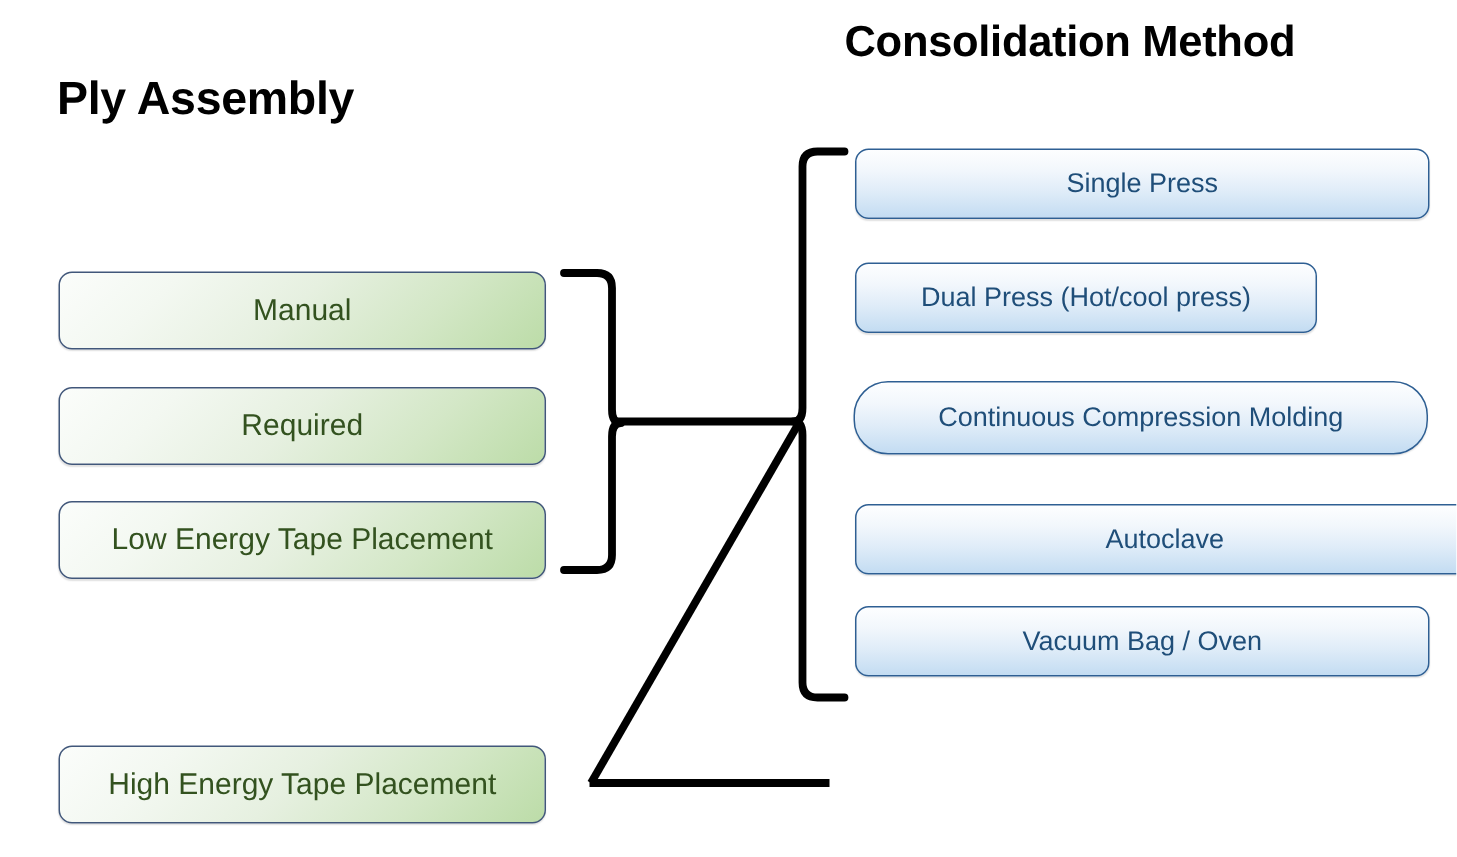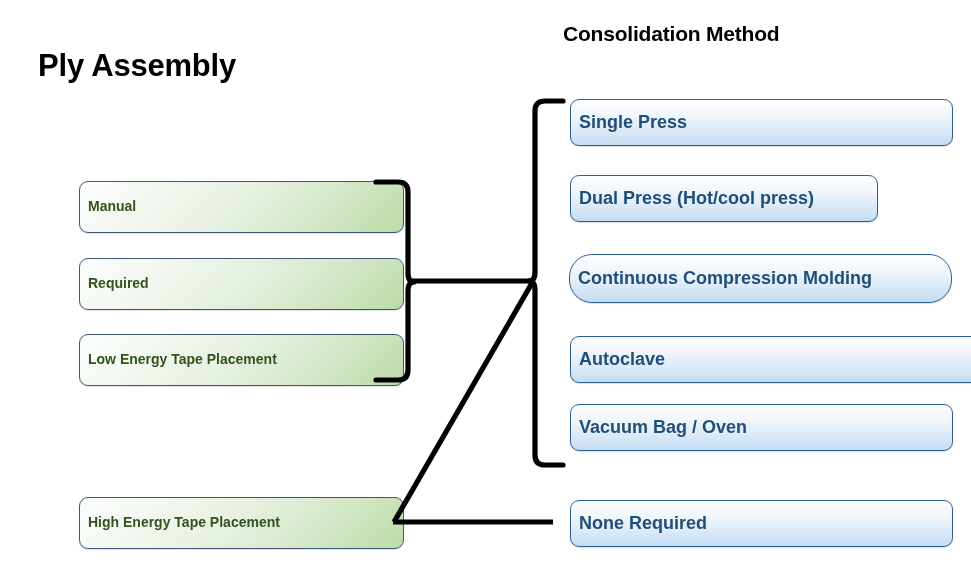--- a/index.html
+++ b/index.html
@@ -23,49 +23,48 @@
 
   
   .col-heading {
     position: absolute;
     font-weight: bold;
     color: #000000;
     white-space: nowrap;
     letter-spacing: -0.2px;
   }
   #heading-left  { left: 38px;  top: 22px; font-size: 31px; margin-top: 26px; }
-  #heading-right { left: 563px; top: 22px; font-size: 21px; }
+  #heading-right { left: 563px; top: 12px; font-size: 29px; }
 
   
   .node {
     position: absolute;
     box-sizing: border-box;
     display: flex;
     align-items: center;
-    justify-content: flex-start;
+    justify-content: center;
     border-radius: 9px;
-    font-weight: bold;
+    font-weight: normal;
     text-align: center;
     line-height: 1.1;
     overflow: hidden;
   }
 
   
   .node.green {
     border: 1.6px solid #41577a;
     color: #33521f;
-    font-size: 14px;
+    font-size: 20px;
     background: linear-gradient(135deg,
                 #fbfdfb 0%,
                 #f3f8f1 22%,
                 #e6f0e0 48%,
                 #d3e7c6 74%,
                 #bcdca8 100%);
     box-shadow: 0 1px 1px rgba(0,0,0,0.12);
-    margin-left: 40px;
   }
 
   
   .node.blue {
     border: 1.6px solid #2e5f93;
     color: #1f4e79;
     font-size: 18px;
     background: linear-gradient(180deg,
                 #fdfeff 0%,
                 #f2f7fc 30%,
@@ -125,23 +124,20 @@
   </div>
 
   <div class="node blue" style="left:570px; top:336px; width:413px; height:47px;">
     <span class="node-label">Autoclave</span>
   </div>
 
   <div class="node blue" style="left:570px; top:404px; width:383px; height:47px;">
     <span class="node-label">Vacuum Bag / Oven</span>
   </div>
 
-  <div class="node blue" style="left:570px; top:500px; width:383px; height:47px;">
-    <span class="node-label">None Required</span>
-  </div>
 
   <svg id="connectors" viewBox="0 0 971 571">
     <defs>
       <marker id="arrowhead" markerWidth="7" markerHeight="6" refX="6.4" refY="3" orient="auto" markerUnits="strokeWidth">
         <path d="M0,0 L7,3 L0,6 Z" fill="#000000"></path>
       </marker>
       <marker id="arrowhead2" markerWidth="7" markerHeight="6" refX="6.4" refY="3" orient="auto" markerUnits="strokeWidth">
         <path d="M0,0 L7,3 L0,6 Z" fill="#000000"></path>
       </marker>
     </defs>

